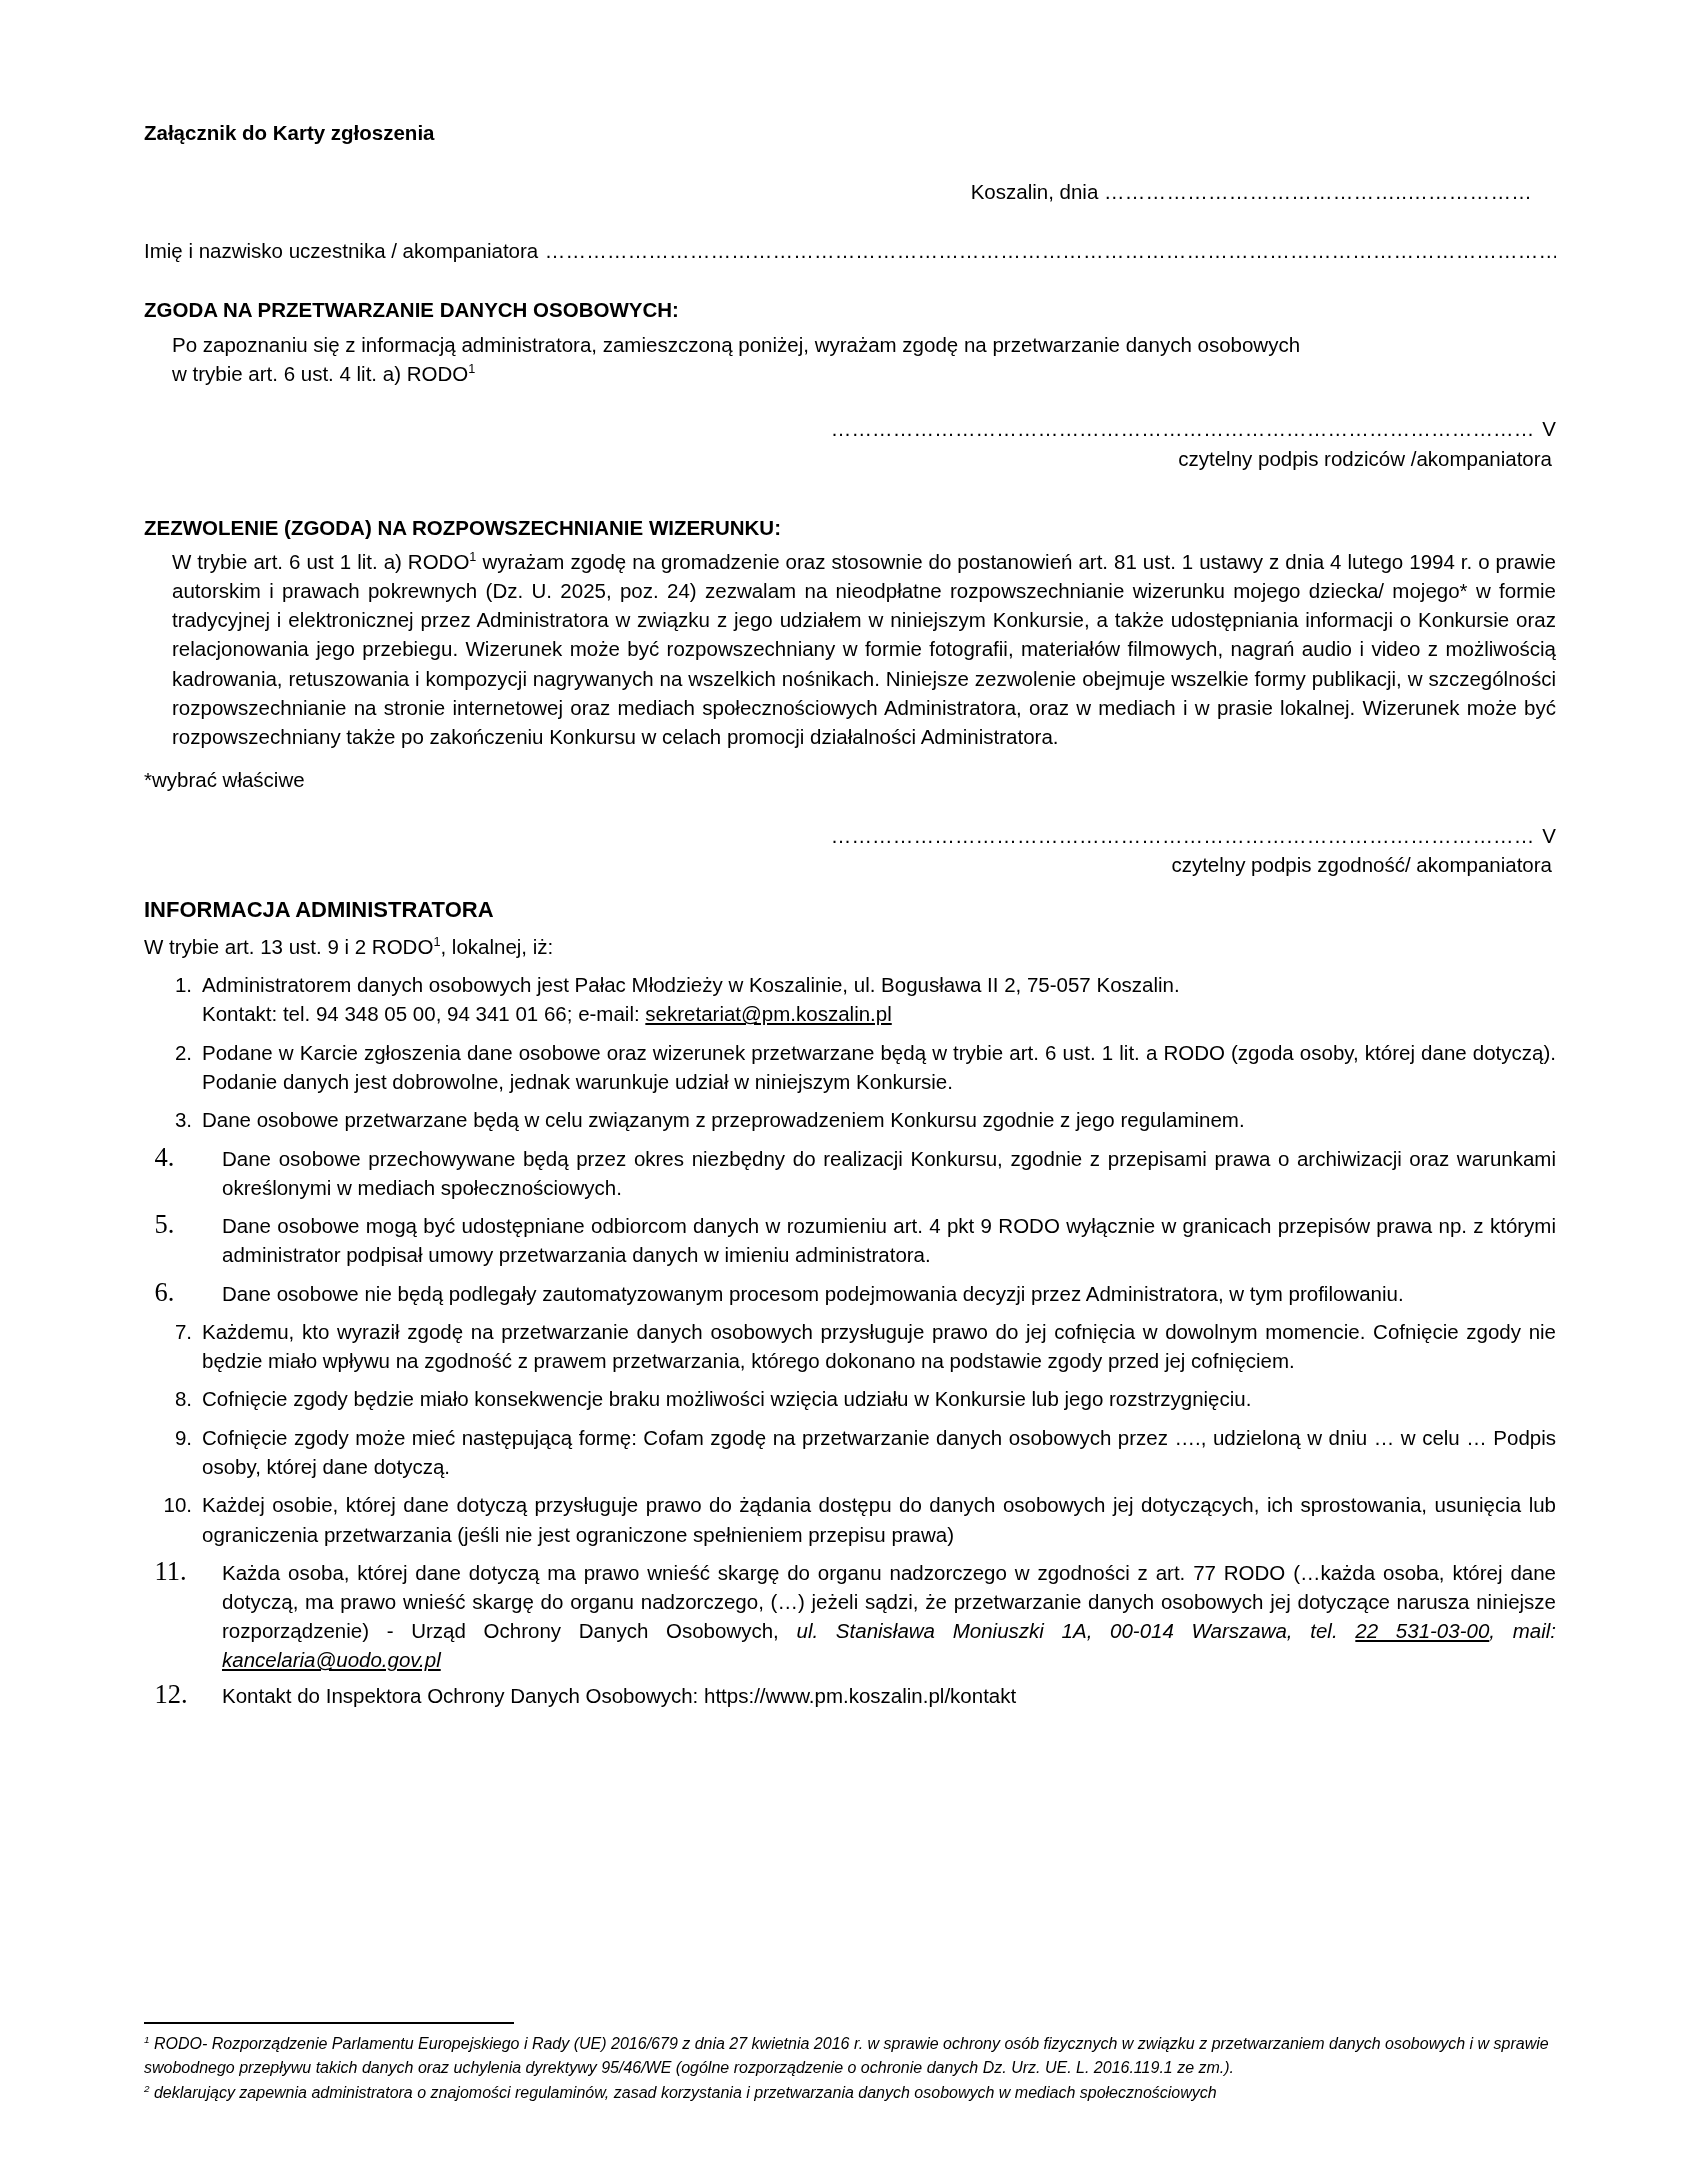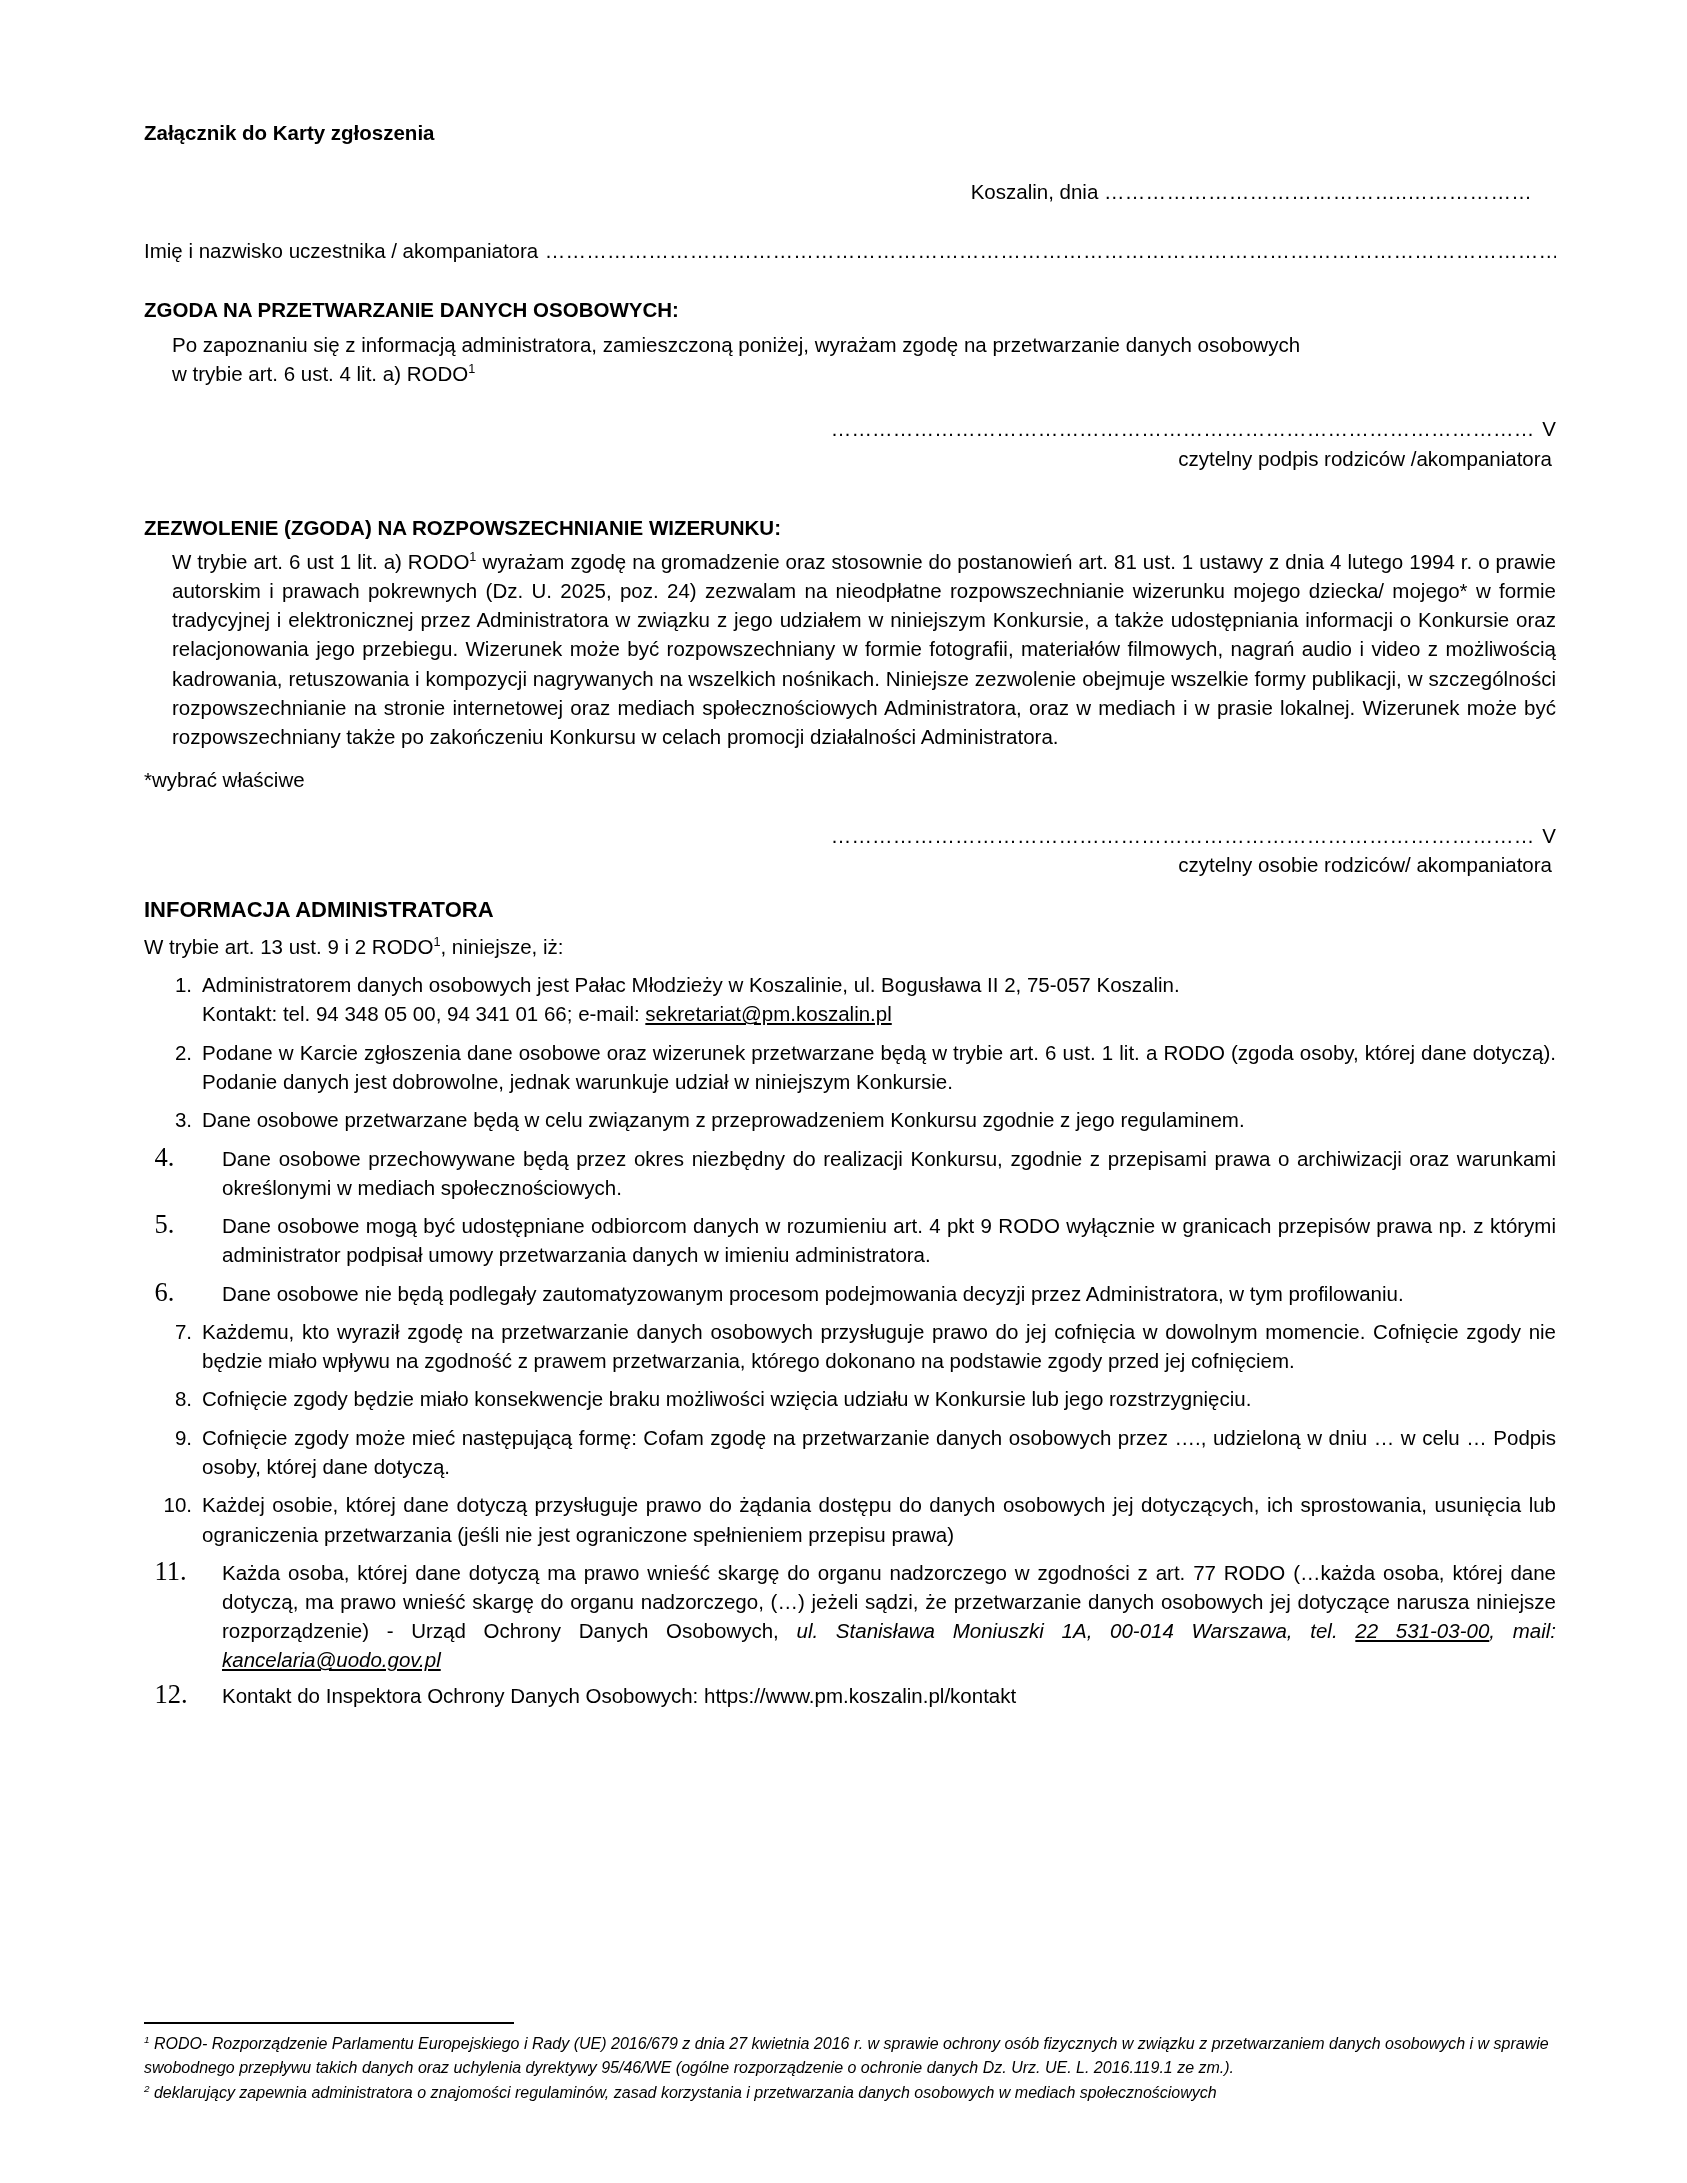--- a/index.html
+++ b/index.html
@@ -201,27 +201,27 @@
   <div class="justify-para"><span>W trybie art. 6 ust 1 lit. a) RODO</span><sup>1</sup><span> wyrażam zgodę na gromadzenie oraz stosownie do postanowień art. 81 ust. 1 ustawy z dnia 4 lutego 1994 r. o prawie autorskim i prawach pokrewnych (Dz. U. 2025, poz. 24) zezwalam na nieodpłatne rozpowszechnianie wizerunku mojego dziecka/ mojego* w formie tradycyjnej i elektronicznej   przez Administratora w związku z jego udziałem w niniejszym Konkursie, a także  udostępniania  informacji o Konkursie oraz relacjonowania jego przebiegu. Wizerunek może być rozpowszechniany w formie fotografii, materiałów filmowych, nagrań audio i video z możliwością kadrowania, retuszowania i kompozycji nagrywanych na wszelkich nośnikach. Niniejsze zezwolenie obejmuje wszelkie formy publikacji, w szczególności rozpowszechnianie na stronie internetowej oraz mediach społecznościowych Administratora,  oraz w mediach i w prasie lokalnej. Wizerunek może być rozpowszechniany także po zakończeniu Konkursu w celach promocji działalności Administratora.</span></div>
 
   <div class="spacer-xs"></div>
   <div>*wybrać właściwe</div>
 
   <div class="sig-block">
     <div class="sig-dots">
       <span class="dotrun">……………………………………………………………………………………………</span>
       <span class="vmark">V</span>
     </div>
-    <div class="sig-caption">czytelny osobie rodziców/ akompaniatora</div>
+    <div class="sig-caption">czytelny podpis zgodność/ akompaniatora</div>
   </div>
 
   <div class="spacer-xs"></div>
 
   <div class="admin-head">INFORMACJA ADMINISTRATORA</div>
-  <div class="admin-intro"><span>W trybie art. 13 ust. 9 i 2 RODO</span><sup>1</sup><span>, niniejsze, iż:</span></div>
+  <div class="admin-intro"><span>W trybie art. 13 ust. 9 i 2 RODO</span><sup>1</sup><span>, lokalnej, iż:</span></div>
 
   <ol class="admin-list">
 
     <li>
       <span class="num">1.</span>
       <span>Administratorem danych osobowych jest Pałac Młodzieży w Koszalinie, ul. Bogusława II 2, 75-057 Koszalin.</span>
       <span class="sub-line"><span>Kontakt: tel. 94 348 05 00, 94 341 01 66; e-mail: </span><u class="plainlink">sekretariat@pm.koszalin.pl</u></span>
     </li>
 
     <li>

